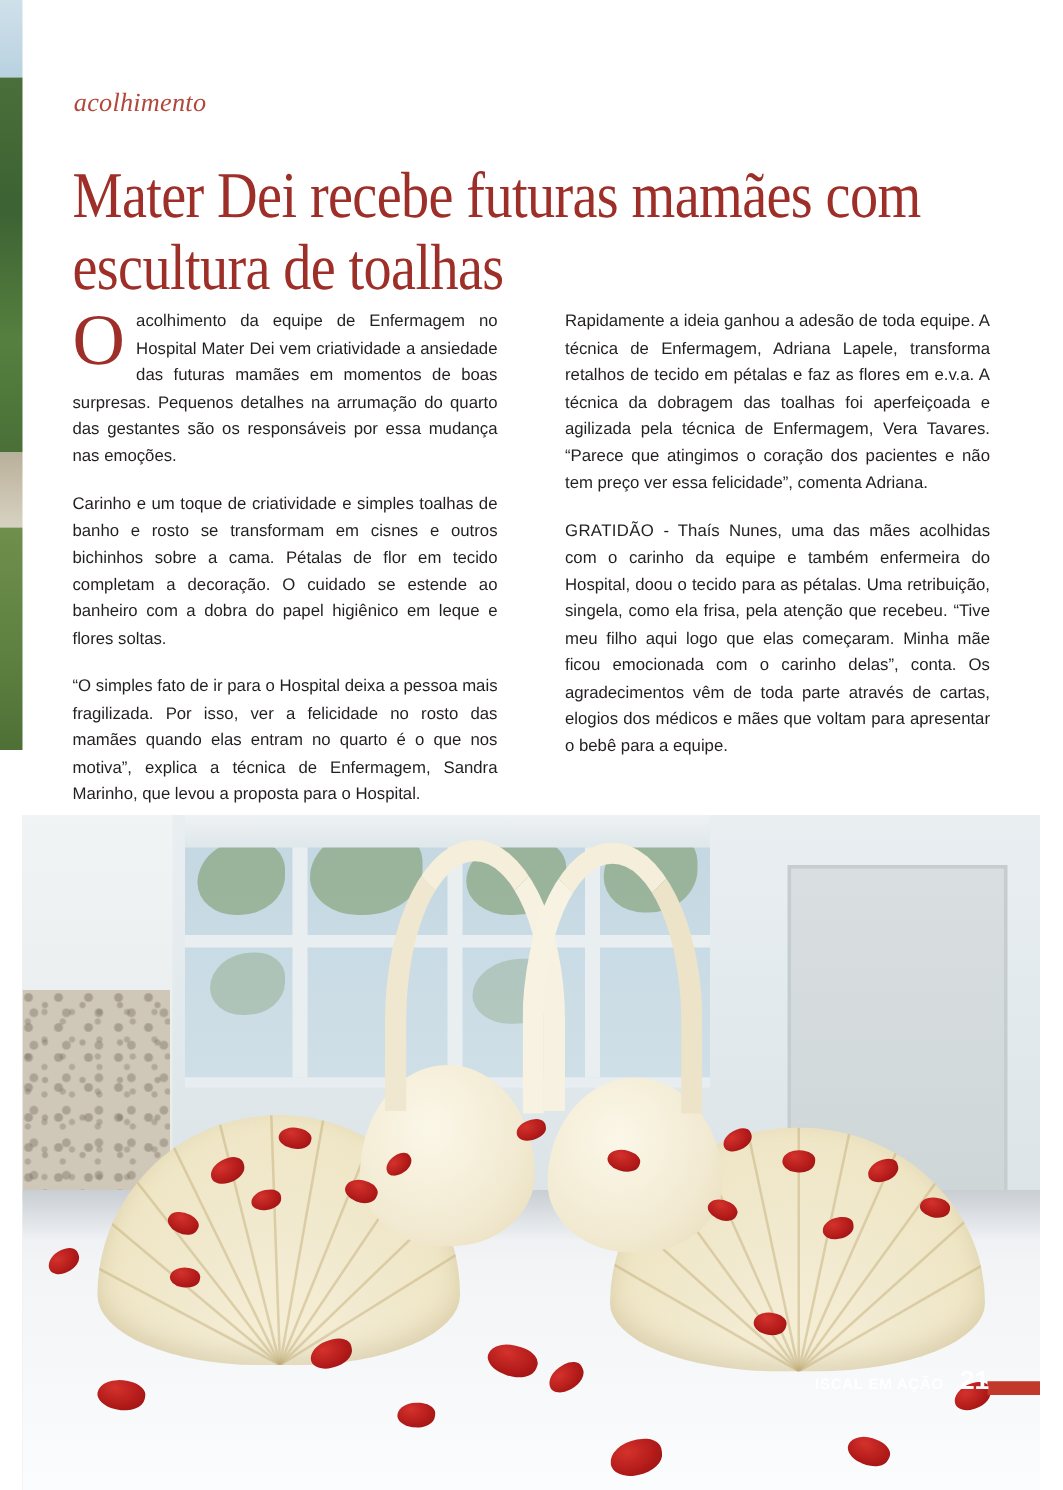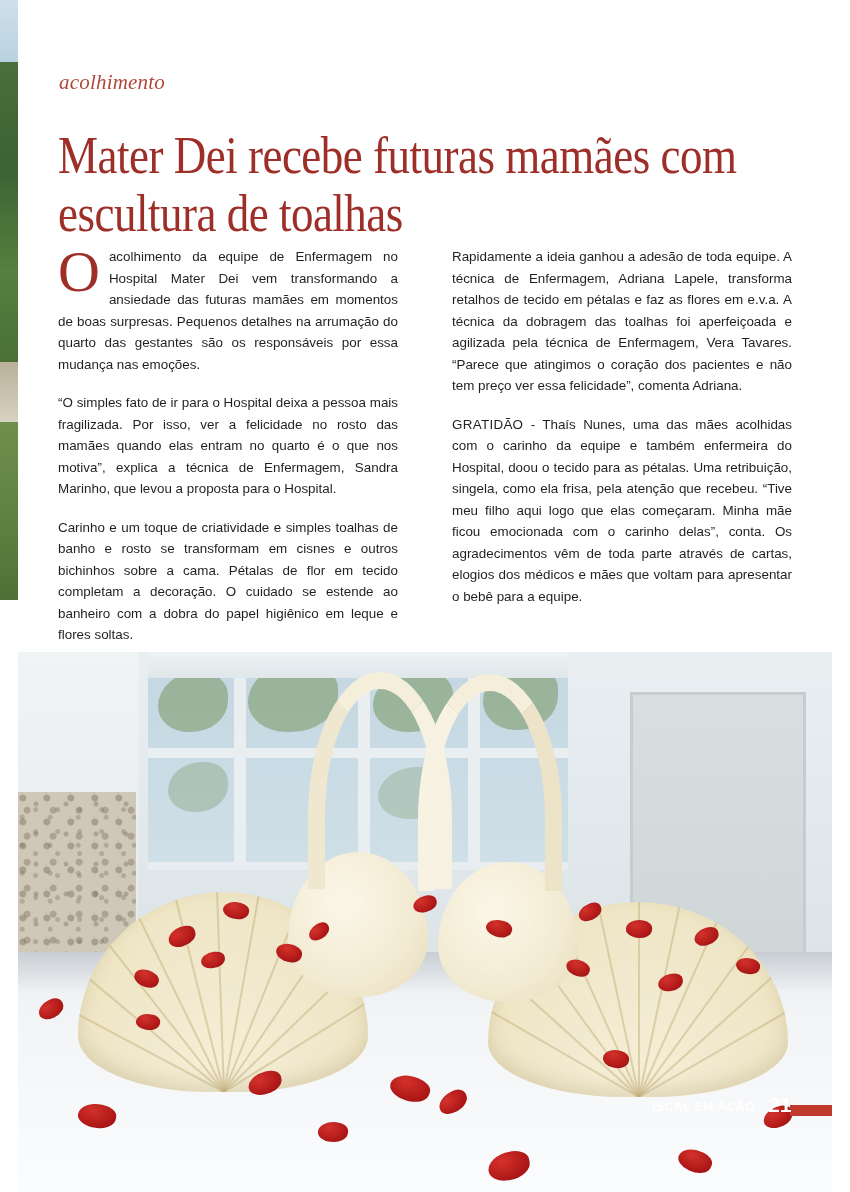--- a/index.html
+++ b/index.html
@@ -255,24 +255,24 @@
 </div>
 
 <div class="page">
 
   <div class="kicker">acolhimento</div>
 
   <h1 class="headline">Mater Dei recebe futuras mamães com escultura de toalhas</h1>
 
   <div class="col col-left">
     <p class="dropcap-para">
-      <span class="dropcap">O</span><span>acolhimento da equipe de Enfermagem no Hospital Mater Dei vem transformando a ansiedade das futuras mamães em momentos de boas surpresas. Pequenos detalhes na arrumação do quarto das gestantes são os responsáveis por essa mudança nas emoções.</span>
+      <span class="dropcap">O</span><span>acolhimento da equipe de Enfermagem no Hospital Mater Dei vem criatividade a ansiedade das futuras mamães em momentos de boas surpresas. Pequenos detalhes na arrumação do quarto das gestantes são os responsáveis por essa mudança nas emoções.</span>
     </p>
+    <p>Carinho e um toque de criatividade e simples toalhas de banho e rosto se transformam em cisnes e outros bichinhos sobre a cama. Pétalas de flor em tecido completam a decoração. O cuidado se estende ao banheiro com a dobra do papel higiênico em leque e flores soltas.</p>
     <p>“O simples fato de ir para o Hospital deixa a pessoa mais fragilizada. Por isso, ver a felicidade no rosto das mamães quando elas entram no quarto é o que nos motiva”, explica a técnica de Enfermagem, Sandra Marinho, que levou a proposta para o Hospital.</p>
-    <p>Carinho e um toque de criatividade e simples toalhas de banho e rosto se transformam em cisnes e outros bichinhos sobre a cama. Pétalas de flor em tecido completam a decoração. O cuidado se estende ao banheiro com a dobra do papel higiênico em leque e flores soltas.</p>
   </div>
 
   <div class="col col-right">
     <p>Rapidamente a ideia ganhou a adesão de toda equipe. A técnica de Enfermagem, Adriana Lapele, transforma retalhos de tecido em pétalas e faz as flores em e.v.a. A técnica da dobragem das toalhas foi aperfeiçoada e agilizada pela técnica de Enfermagem, Vera Tavares. “Parece que atingimos o coração dos pacientes e não tem preço ver essa felicidade”, comenta Adriana.</p>
     <p><span class="lead-in">GRATIDÃO</span><span> - Thaís Nunes, uma das mães acolhidas com o carinho da equipe e também enfermeira do Hospital, doou o tecido para as pétalas. Uma retribuição, singela, como ela frisa, pela atenção que recebeu. “Tive meu filho aqui logo que elas começaram. Minha mãe ficou emocionada com o carinho delas”, conta. Os agradecimentos vêm de toda parte através de cartas, elogios dos médicos e mães que voltam para apresentar o bebê para a equipe.</span></p>
   </div>
 
   <div class="photo">
     <div class="ph-wall"></div>
     <div class="ph-wall-left"></div>

